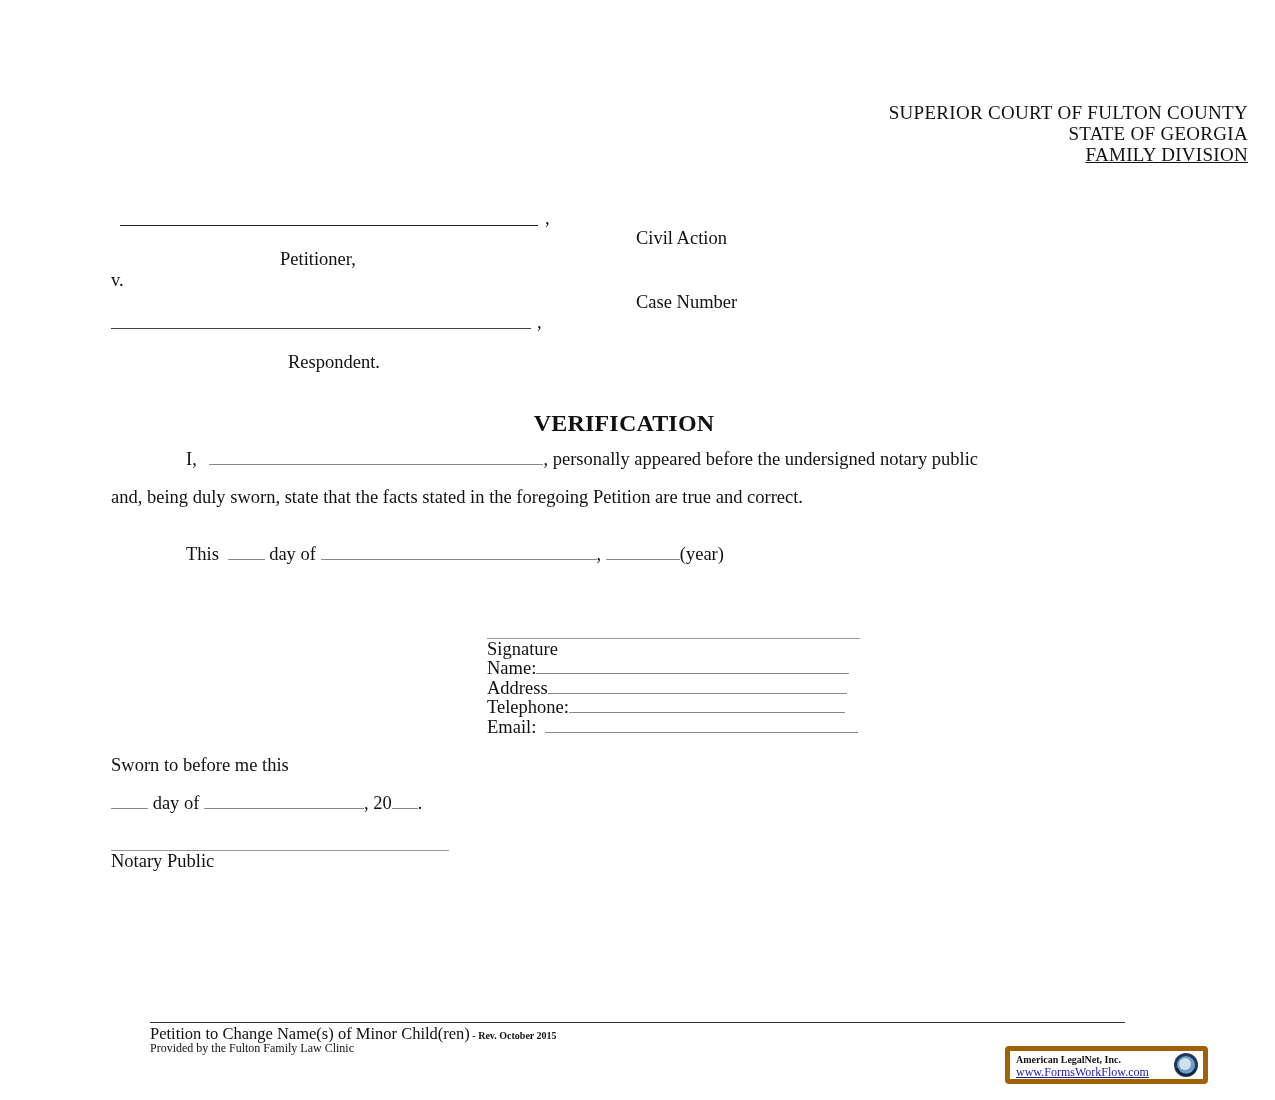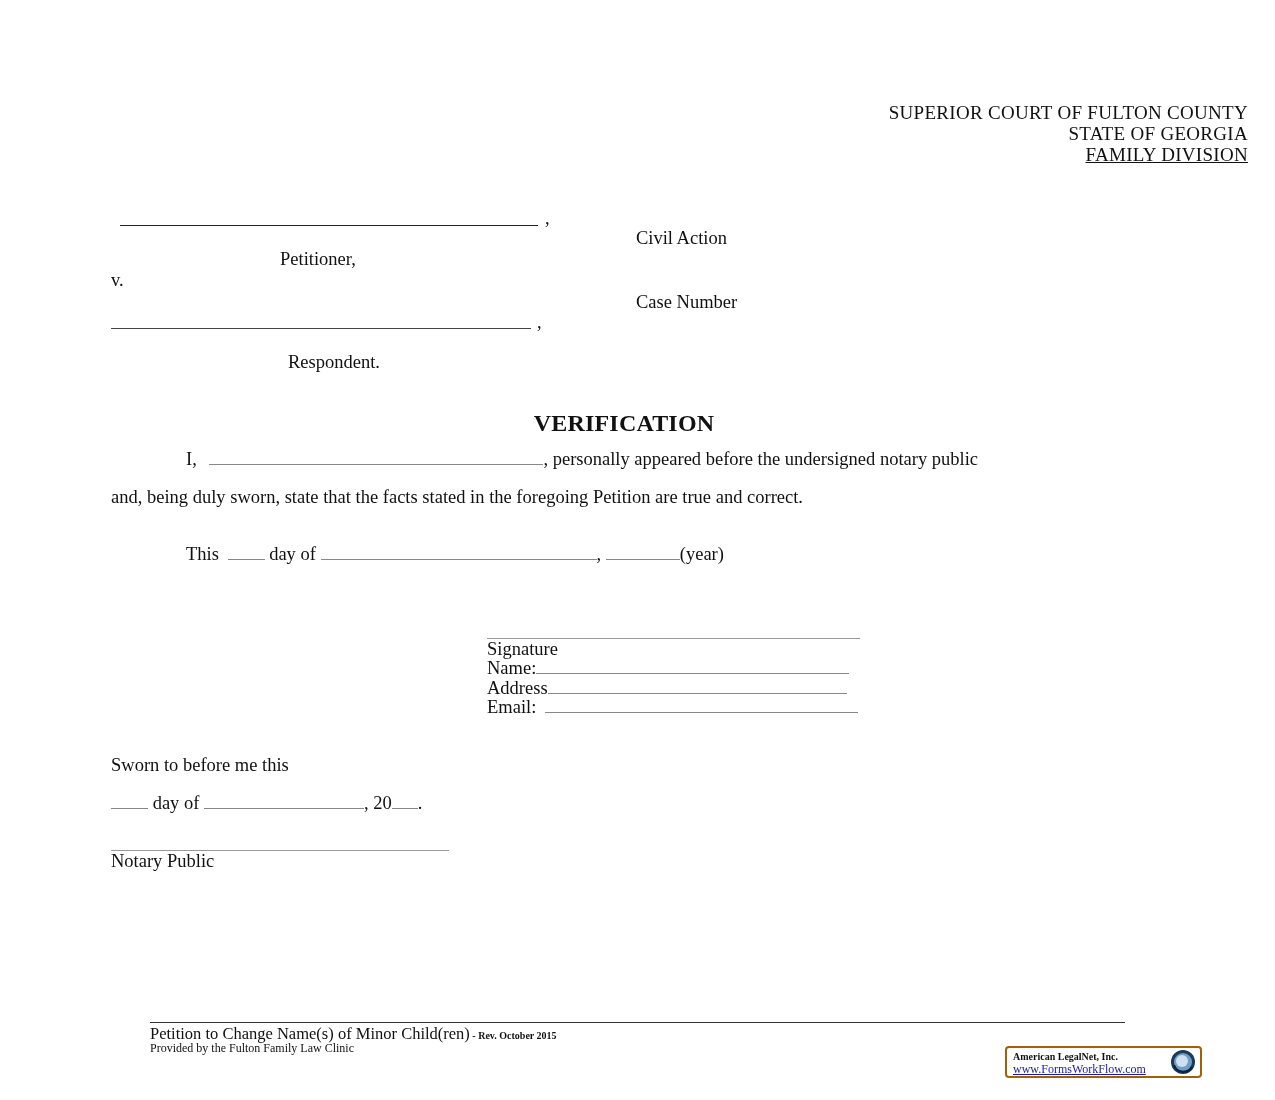--- a/index.html
+++ b/index.html
@@ -8,21 +8,21 @@
   .abs { position: absolute; white-space: nowrap; }
   .t18 { font-size: 18.5px; line-height: 21px; }
   .hdr { left: 0; width: 1248px; text-align: right; font-size: 19px; line-height: 21px; letter-spacing: 0.3px; }
   .rule { position: absolute; height: 0; border-top: 1.5px solid #222; }
   .blank { display: inline-block; border-bottom: 1px solid #888; height: 14px; vertical-align: baseline; }
   .title { font-weight: bold; font-size: 24px; letter-spacing: 0.2px; }
   .foot1 { font-size: 16.5px; }
   .foot1 .rev { font-size: 10px; font-weight: bold; }
   .foot2 { font-size: 12px; }
   .logo { position: absolute; left: 1005px; top: 1046px; width: 193px; height: 28px;
-          border: 2px solid #a16207; border-radius: 4px; background: #fff; }
+          border: 5px solid #a16207; border-radius: 4px; background: #fff; }
   .logo .name { position: absolute; left: 6px; top: 3px; font-size: 10px; font-weight: bold; font-family: "Liberation Serif", serif; }
   .logo .url { position: absolute; left: 6px; top: 14px; font-size: 12px; color: #1a1aa6; text-decoration: underline; font-family: "Liberation Serif", serif; }
   .logo .globe { position: absolute; right: 4px; top: 1px; width: 26px; height: 26px; }
 </style>
 </head>
 <body>
 
 <div class="abs hdr" style="top:102px;">SUPERIOR COURT OF FULTON COUNTY</div>
 <div class="abs hdr" style="top:123px;">STATE OF GEORGIA</div>
 <div class="abs hdr" style="top:144px;text-decoration:underline;">FAMILY DIVISION</div>
@@ -51,20 +51,21 @@
   <span>day of</span>
   <span class="blank" style="width:276px;"></span><span>,</span>
   <span class="blank" style="width:74px;"></span><span>(year)</span>
 </div>
 
 <div class="rule" style="left:487px; top:638px; width:373px; border-top:1px solid #999;"></div>
 <div class="abs t18" style="left:487px; top:640px; line-height:19.4px;">
   <div>Signature</div>
   <div><span>Name:</span><span class="blank" style="width:313px;"></span></div>
   <div><span>Address</span><span class="blank" style="width:299px;"></span></div>
+  <div><span>Telephone:</span><span class="blank" style="width:276px;"></span></div>
   <div><span>Email:</span><span class="blank" style="width:313px; margin-left:9px;"></span></div>
 </div>
 
 <div class="abs t18" style="left:111px; top:755px;">Sworn to before me this</div>
 <div class="abs t18" style="left:111px; top:793px;">
   <span class="blank" style="width:37px;"></span>
   <span>day of</span>
   <span class="blank" style="width:160px;"></span><span>, 20</span><span class="blank" style="width:26px;"></span><span>.</span>
 </div>
 <div class="rule" style="left:111px; top:850px; width:338px; border-top:1px solid #999;"></div>

